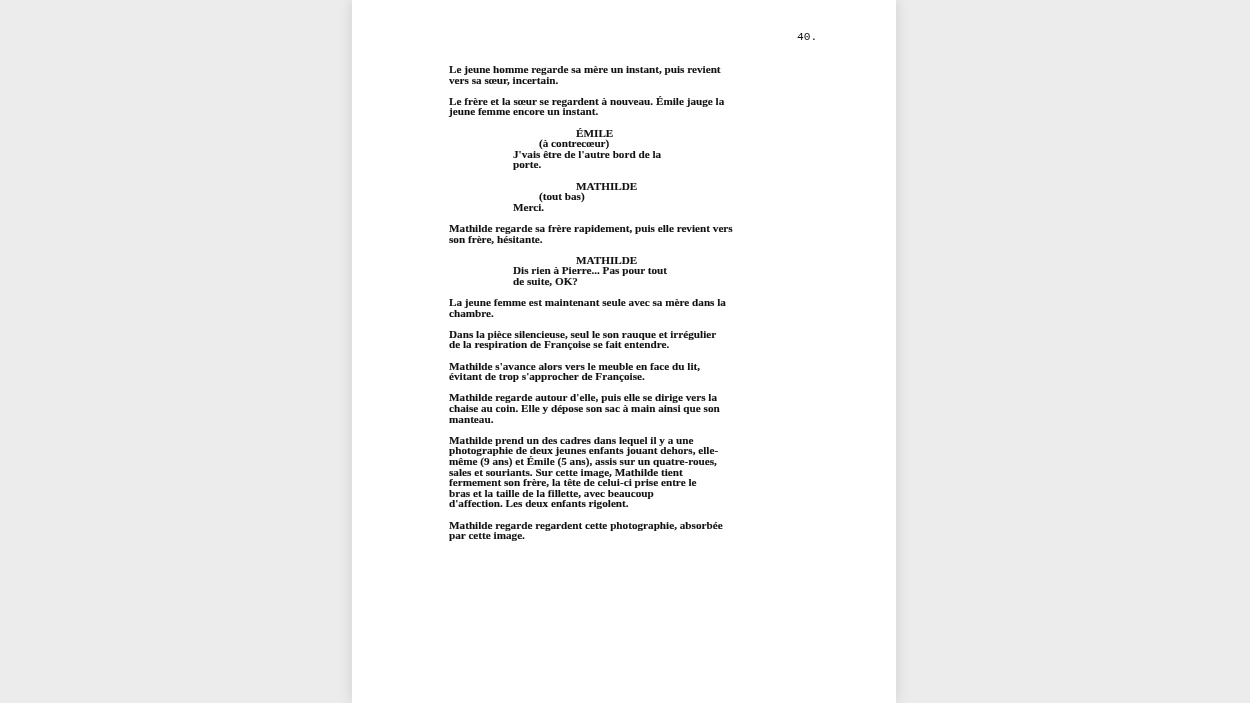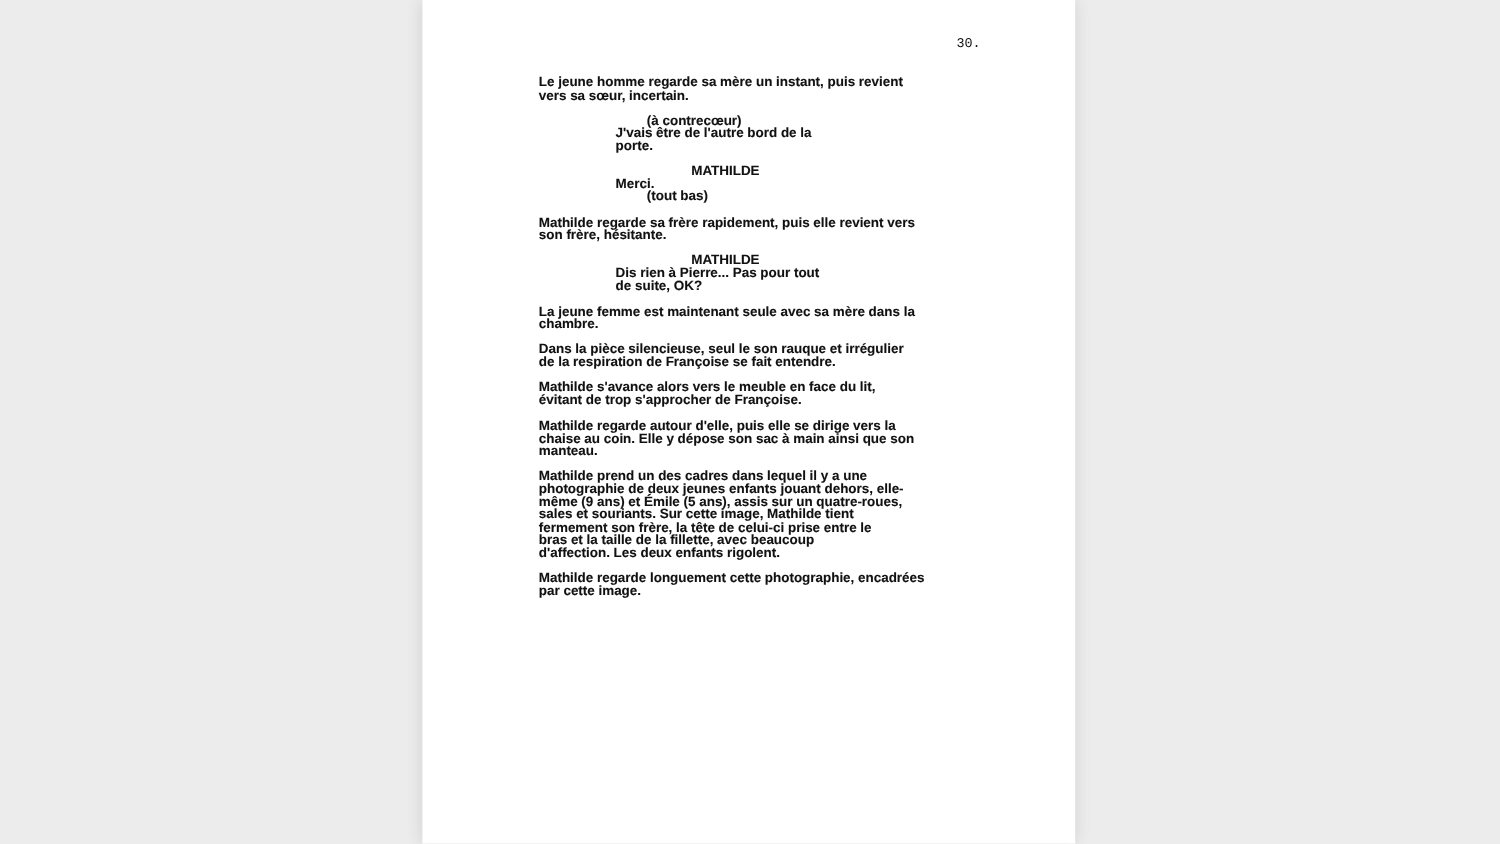--- a/index.html
+++ b/index.html
@@ -14,49 +14,52 @@
       background: #ffffff;
       box-shadow: 0 0 14px rgba(0,0,0,0.12);
     }
     .page-number {
       position: absolute; top: 31px; left: 445px;
       font-family: "Liberation Mono", "DejaVu Sans Mono", monospace;
       font-size: 11.2px; color: #111;
     }
     .script {
       position: absolute; left: 97px; top: 64px; width: 400px;
-      font-family: Liberation Sans, sans-serif;
+      font-family: Liberation Serif, serif;
       font-size: 11.2px; line-height: 10.6px; color: #111;
       font-weight: bold;
       -webkit-text-stroke: 0.1px #111;
     }
     .block { white-space: pre; margin: 0; }
     .action { margin-bottom: 10.6px; }
     .dialogue-group { margin-bottom: 10.6px; }
     .character { padding-left: 127px; }
     .parenthetical { padding-left: 90px; }
     .dialogue { padding-left: 64px; }
   </style>
 </head>
 <body>
 
 <div class="page">
-  <div class="page-number">30.</div>
+  <div class="page-number">40.</div>
   <div class="script">
     <p class="block action">Le jeune homme regarde sa mère un instant, puis revient
 vers sa sœur, incertain.</p>
+    <p class="block action">Le frère et la sœur se regardent à nouveau. Émile jauge la
+jeune femme encore un instant.</p>
     <div class="dialogue-group">
+      <p class="block character">ÉMILE</p>
       <p class="block parenthetical">(à contrecœur)</p>
       <p class="block dialogue">J'vais être de l'autre bord de la
 porte.</p>
     </div>
     <div class="dialogue-group">
       <p class="block character">MATHILDE</p>
+      <p class="block parenthetical">(tout bas)</p>
       <p class="block dialogue">Merci.</p>
-      <p class="block parenthetical">(tout bas)</p>
     </div>
     <p class="block action">Mathilde regarde sa frère rapidement, puis elle revient vers
 son frère, hésitante.</p>
     <div class="dialogue-group">
       <p class="block character">MATHILDE</p>
       <p class="block dialogue">Dis rien à Pierre... Pas pour tout
 de suite, OK?</p>
     </div>
     <p class="block action">La jeune femme est maintenant seule avec sa mère dans la
 chambre.</p>
@@ -67,16 +70,16 @@
     <p class="block action">Mathilde regarde autour d'elle, puis elle se dirige vers la
 chaise au coin. Elle y dépose son sac à main ainsi que son
 manteau.</p>
     <p class="block action">Mathilde prend un des cadres dans lequel il y a une
 photographie de deux jeunes enfants jouant dehors, elle-
 même (9 ans) et Émile (5 ans), assis sur un quatre-roues,
 sales et souriants. Sur cette image, Mathilde tient
 fermement son frère, la tête de celui-ci prise entre le
 bras et la taille de la fillette, avec beaucoup
 d'affection. Les deux enfants rigolent.</p>
-    <p class="block action">Mathilde regarde longuement cette photographie, encadrées
+    <p class="block action">Mathilde regarde regardent cette photographie, absorbée
 par cette image.</p>
   </div>
 </div>
 
 </body></html>

